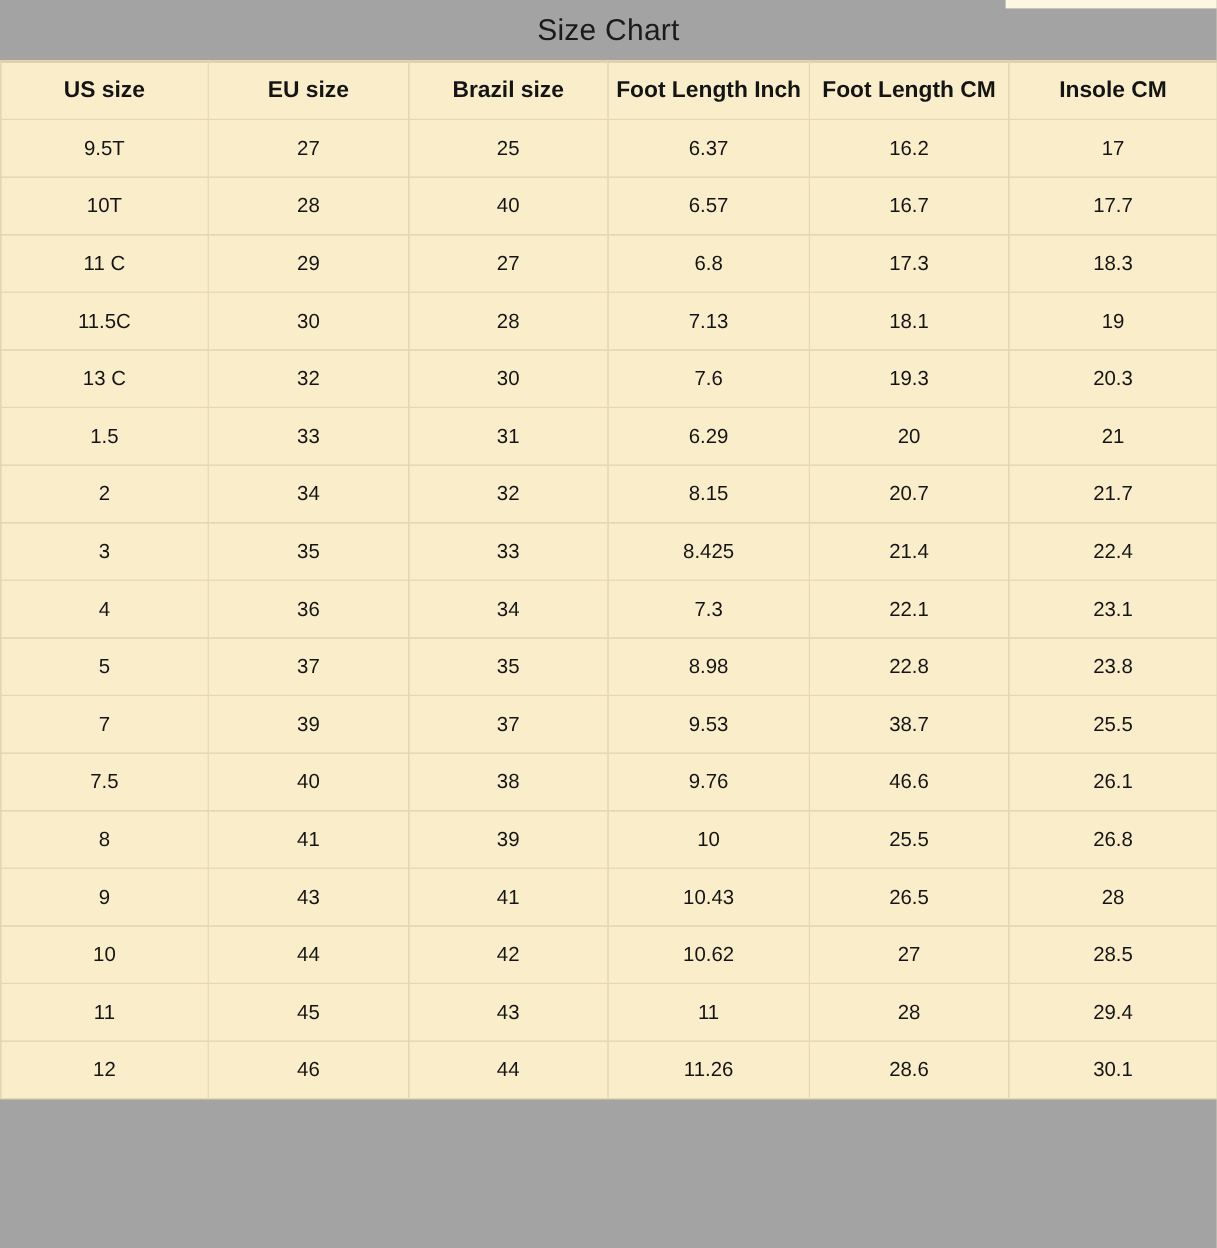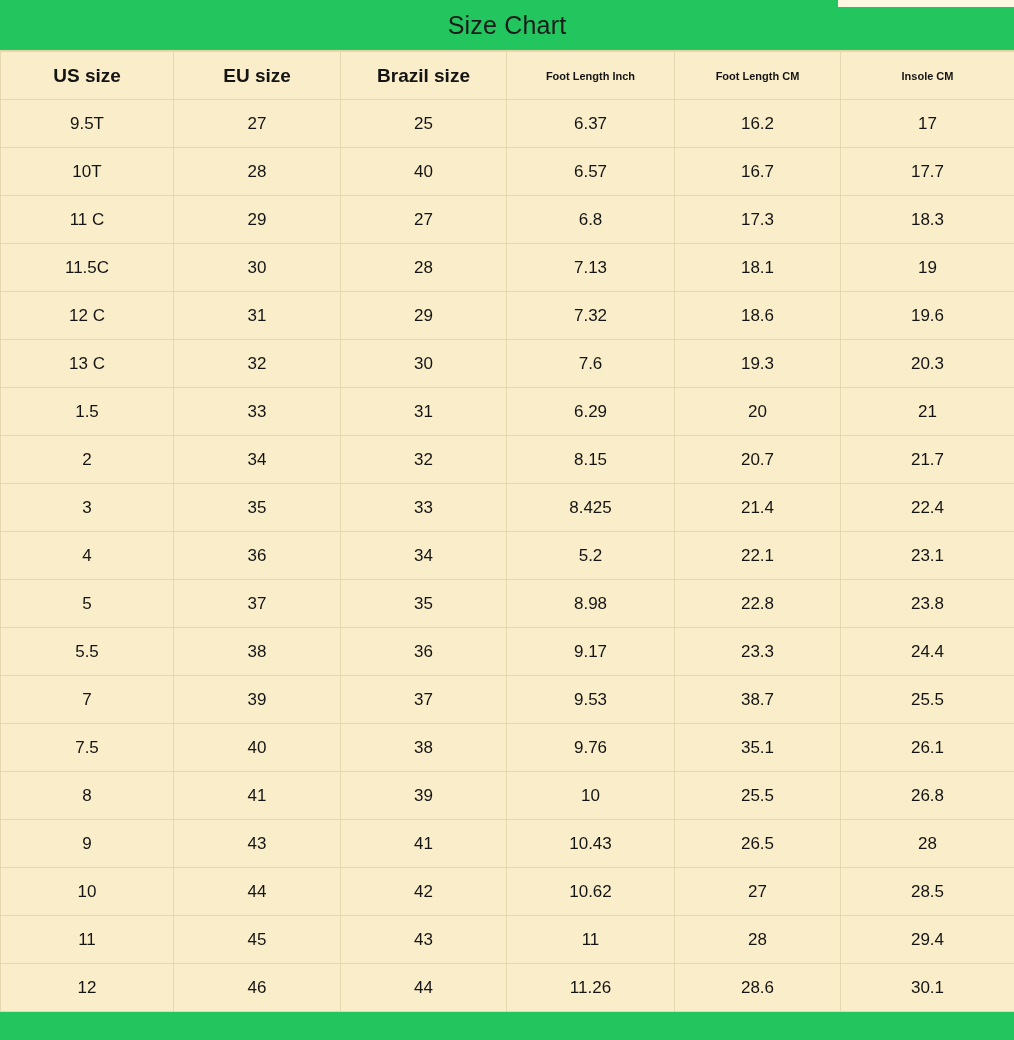--- a/index.html
+++ b/index.html
@@ -10,21 +10,21 @@
     width: 1014px;
     height: 1040px;
     background: #faeeca;
     font-family: "Liberation Sans", sans-serif;
     overflow: hidden;
   }
   #chart-root {
     position: relative;
     width: 1014px;
     height: 1040px;
-    background: #22c55e;
+    background: #a3a3a3;
     box-sizing: border-box;
   }
   
   .top-strip {
     position: absolute;
     top: 0;
     left: 838px;
     width: 176px;
     height: 7px;
     background: #fdf7e2;
@@ -70,21 +70,21 @@
     color: #141414;
     background: #faeeca;
     padding: 0;
   }
   table.size-table thead th {
     height: 47px;
     font-weight: bold;
     margin-top: 27px;
   }
   th.h-major { font-size: 19px; }
-  th.h-minor { font-size: 11px; }
+  th.h-minor { font-size: 19px; }
 
   table.size-table tbody td {
     height: 47px;
     font-size: 17px;
     font-weight: 400;
   }
 </style>
 </head>
 <body>
 
@@ -142,28 +142,20 @@
         </tr>
         <tr>
           <td>11.5C</td>
           <td>30</td>
           <td>28</td>
           <td>7.13</td>
           <td>18.1</td>
           <td>19</td>
         </tr>
         <tr>
-          <td>12 C</td>
-          <td>31</td>
-          <td>29</td>
-          <td>7.32</td>
-          <td>18.6</td>
-          <td>19.6</td>
-        </tr>
-        <tr>
           <td>13 C</td>
           <td>32</td>
           <td>30</td>
           <td>7.6</td>
           <td>19.3</td>
           <td>20.3</td>
         </tr>
         <tr>
           <td>1.5</td>
           <td>33</td>
@@ -185,54 +177,46 @@
           <td>35</td>
           <td>33</td>
           <td>8.425</td>
           <td>21.4</td>
           <td>22.4</td>
         </tr>
         <tr>
           <td>4</td>
           <td>36</td>
           <td>34</td>
-          <td>5.2</td>
+          <td>7.3</td>
           <td>22.1</td>
           <td>23.1</td>
         </tr>
         <tr>
           <td>5</td>
           <td>37</td>
           <td>35</td>
           <td>8.98</td>
           <td>22.8</td>
           <td>23.8</td>
         </tr>
         <tr>
-          <td>5.5</td>
-          <td>38</td>
-          <td>36</td>
-          <td>9.17</td>
-          <td>23.3</td>
-          <td>24.4</td>
-        </tr>
-        <tr>
           <td>7</td>
           <td>39</td>
           <td>37</td>
           <td>9.53</td>
           <td>38.7</td>
           <td>25.5</td>
         </tr>
         <tr>
           <td>7.5</td>
           <td>40</td>
           <td>38</td>
           <td>9.76</td>
-          <td>35.1</td>
+          <td>46.6</td>
           <td>26.1</td>
         </tr>
         <tr>
           <td>8</td>
           <td>41</td>
           <td>39</td>
           <td>10</td>
           <td>25.5</td>
           <td>26.8</td>
         </tr>

